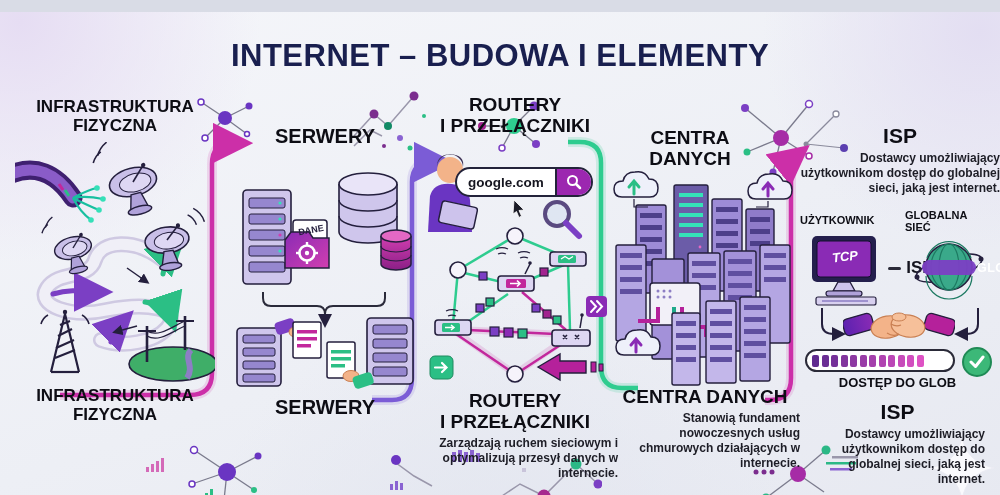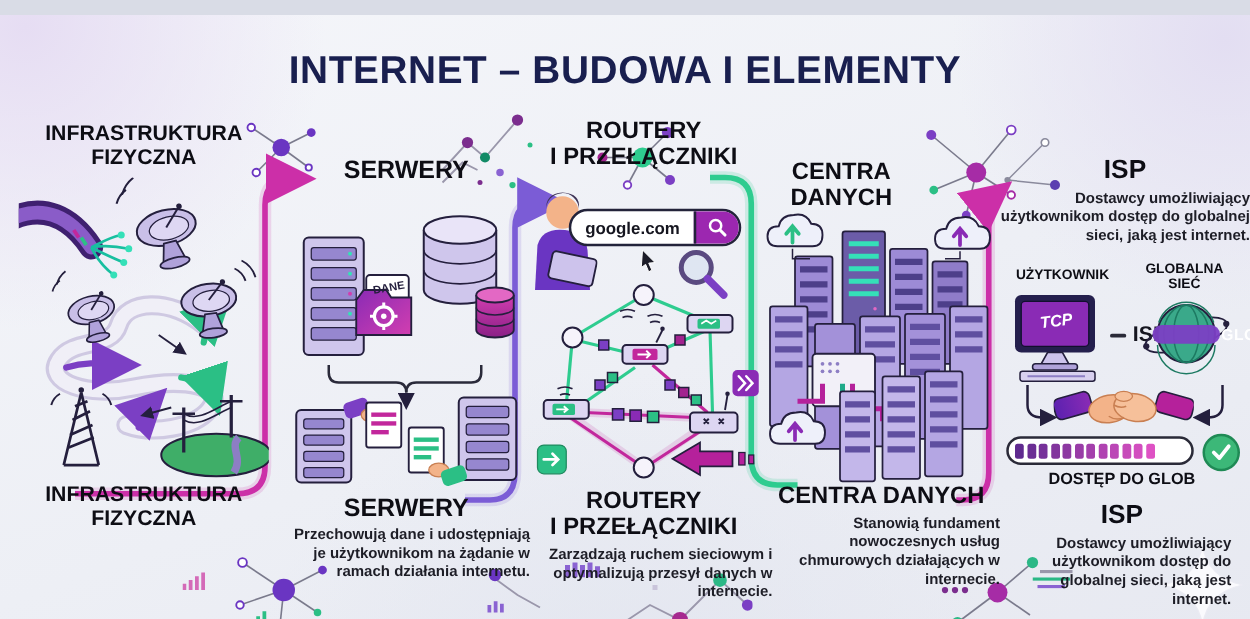--- a/index.html
+++ b/index.html
@@ -14,21 +14,21 @@
   .z0{z-index:0}.z1{z-index:1}.z2{z-index:2}
   .title{left:0;right:0;top:26px;text-align:center;font-size:31px;font-weight:bold;
     color:#191f4f;letter-spacing:.5px;}
   .h1{font-weight:bold;color:#0d0d14;text-align:center;white-space:pre-line;line-height:1.12;}
   .desc{font-weight:bold;color:#1d1d26;text-align:right;line-height:1.26;font-size:12px;}
   .searchbar{display:flex;align-items:center;background:#ffffff;border:2.5px solid #23233a;
     border-radius:16px;height:30px;width:138px;overflow:hidden;box-sizing:border-box;}
   .searchtext{flex:1;text-align:center;font-weight:bold;font-size:13.5px;color:#15151f;}
   .searchbtn{width:34px;height:100%;background:#9c27b0;display:flex;align-items:center;
     justify-content:center;border-left:2.5px solid #23233a;}
-  .minilabel{font-weight:bold;color:#0d0d14;text-align:center;white-space:pre-line;line-height:1.1;font-size:11px;}
+  .minilabel{font-weight:bold;color:#0d0d14;white-space:pre-line;line-height:1.1;font-size:11px;}
   .isp-link{font-weight:bold;color:#15151f;font-size:17px;text-align:center;}
   .dash{height:2.5px;background:#2a2a38;border-radius:2px;}
   .tcp{font-weight:bold;font-style:italic;color:#fff;font-size:13px;transform:rotate(-7deg);text-align:center;}
   .glob{font-weight:bold;color:#fff;font-size:12.5px;text-align:center;letter-spacing:.5px;}
   .progress{display:flex;align-items:center;gap:2.5px;box-sizing:border-box;
     width:150px;height:23px;background:#fff;border:2.5px solid #2a2a38;border-radius:13px;padding:0 5px;}
   .seg{width:7px;height:12px;border-radius:2px;flex:0 0 auto;}
   .check{width:26px;height:26px;border-radius:50%;background:#3cb878;border:2px solid #1f8a55;
     display:flex;align-items:center;justify-content:center;}
 </style>
@@ -391,21 +391,20 @@
       <rect x="96" y="188" width="20" height="3.5" fill="#2bbf85"></rect>
         <rect x="96" y="195" width="20" height="3.5" fill="#2bbf85"></rect>
       <rect x="96" y="202" width="14" height="3.5" fill="#2bbf85"></rect>
       <ellipse cx="116" cy="214" rx="8" ry="5.5" fill="#f3b389" stroke="#c97f52" stroke-width="1"></ellipse>
       <rect x="118" y="212" width="20" height="13" rx="4" fill="#2bbf85" transform="rotate(-18 128 218)"></rect>
     </g>
   </svg>
   <div class="abs z2" style="left:294px;top:213px;width:34px;text-align:center;font-size:9px;font-weight:bold;color:#241f3d;transform:rotate(-10deg)">DANE</div>
 
   <div class="abs z2 h1" style="left:235px;top:384px;width:180px;font-size:20px">SERWERY</div>
-  <div class="abs z2 desc" style="left:226px;top:408px;width:198px">Przechowują dane i udostępniają je użytkownikom na żądanie w ramach działania internetu.</div>
 
   <div class="abs z2 h1" style="left:415px;top:82px;width:200px;font-size:19px">ROUTERY
 I PRZEŁĄCZNIKI</div>
 
   <svg class="abs z2" style="left:420px;top:140px" width="58" height="80" viewBox="0 0 58 80">
     <circle cx="30" cy="18" r="13" fill="#f3b389"></circle>
     <path d="M17 16 a13 13 0 0 1 26 -1 q2 -12 -13 -13 q-14 1 -13 14 Z" fill="#3f3356"></path>
     <path d="M10 44 q4 -14 22 -12 q16 2 18 16 l2 32 h-44 Z" fill="#6a35c2"></path>
     <rect x="20" y="52" width="36" height="22" rx="3" fill="#cdc3ec" stroke="#241f3d" stroke-width="1.5" transform="rotate(12 38 63)"></rect>
   </svg>
@@ -508,21 +507,21 @@
       <polygon points="118,143 140,130 140,137 166,137 166,149 140,149 140,156" fill="#b5219b" stroke="#241f3d" stroke-width="1.4"></polygon>
       <rect x="171" y="138" width="5" height="10" fill="#b5219b" stroke="#241f3d" stroke-width="1"></rect>
       <rect x="179" y="140" width="4" height="7" fill="#b5219b" stroke="#241f3d" stroke-width="1"></rect>
     </g>
   </svg>
 
   <div class="abs z2 h1" style="left:415px;top:378px;width:200px;font-size:19px">ROUTERY
 I PRZEŁĄCZNIKI</div>
   <div class="abs z2 desc" style="left:412px;top:424px;width:206px">Zarządzają ruchem sieciowym i optymalizują przesył danych w internecie.</div>
 
-  <div class="abs z2 h1" style="left:603px;top:115px;width:140px;font-size:19px">CENTRA
+  <div class="abs z2 h1" style="left:620px;top:115px;width:140px;font-size:19px">CENTRA
 DANYCH</div>
 
   <svg class="abs z2" style="left:610px;top:155px" width="192" height="222" viewBox="0 0 192 222">
 
     <g stroke="#241f3d" stroke-width="1.4">
       <rect x="26" y="38" width="30" height="88" rx="2" fill="#9d8bd6"></rect>
       <rect x="64" y="18" width="34" height="122" rx="2" fill="#6b5ca8"></rect>
       <rect x="102" y="32" width="30" height="92" rx="2" fill="#9d8bd6"></rect>
       <rect x="136" y="42" width="28" height="82" rx="2" fill="#8f7cc9"></rect>
     </g>

